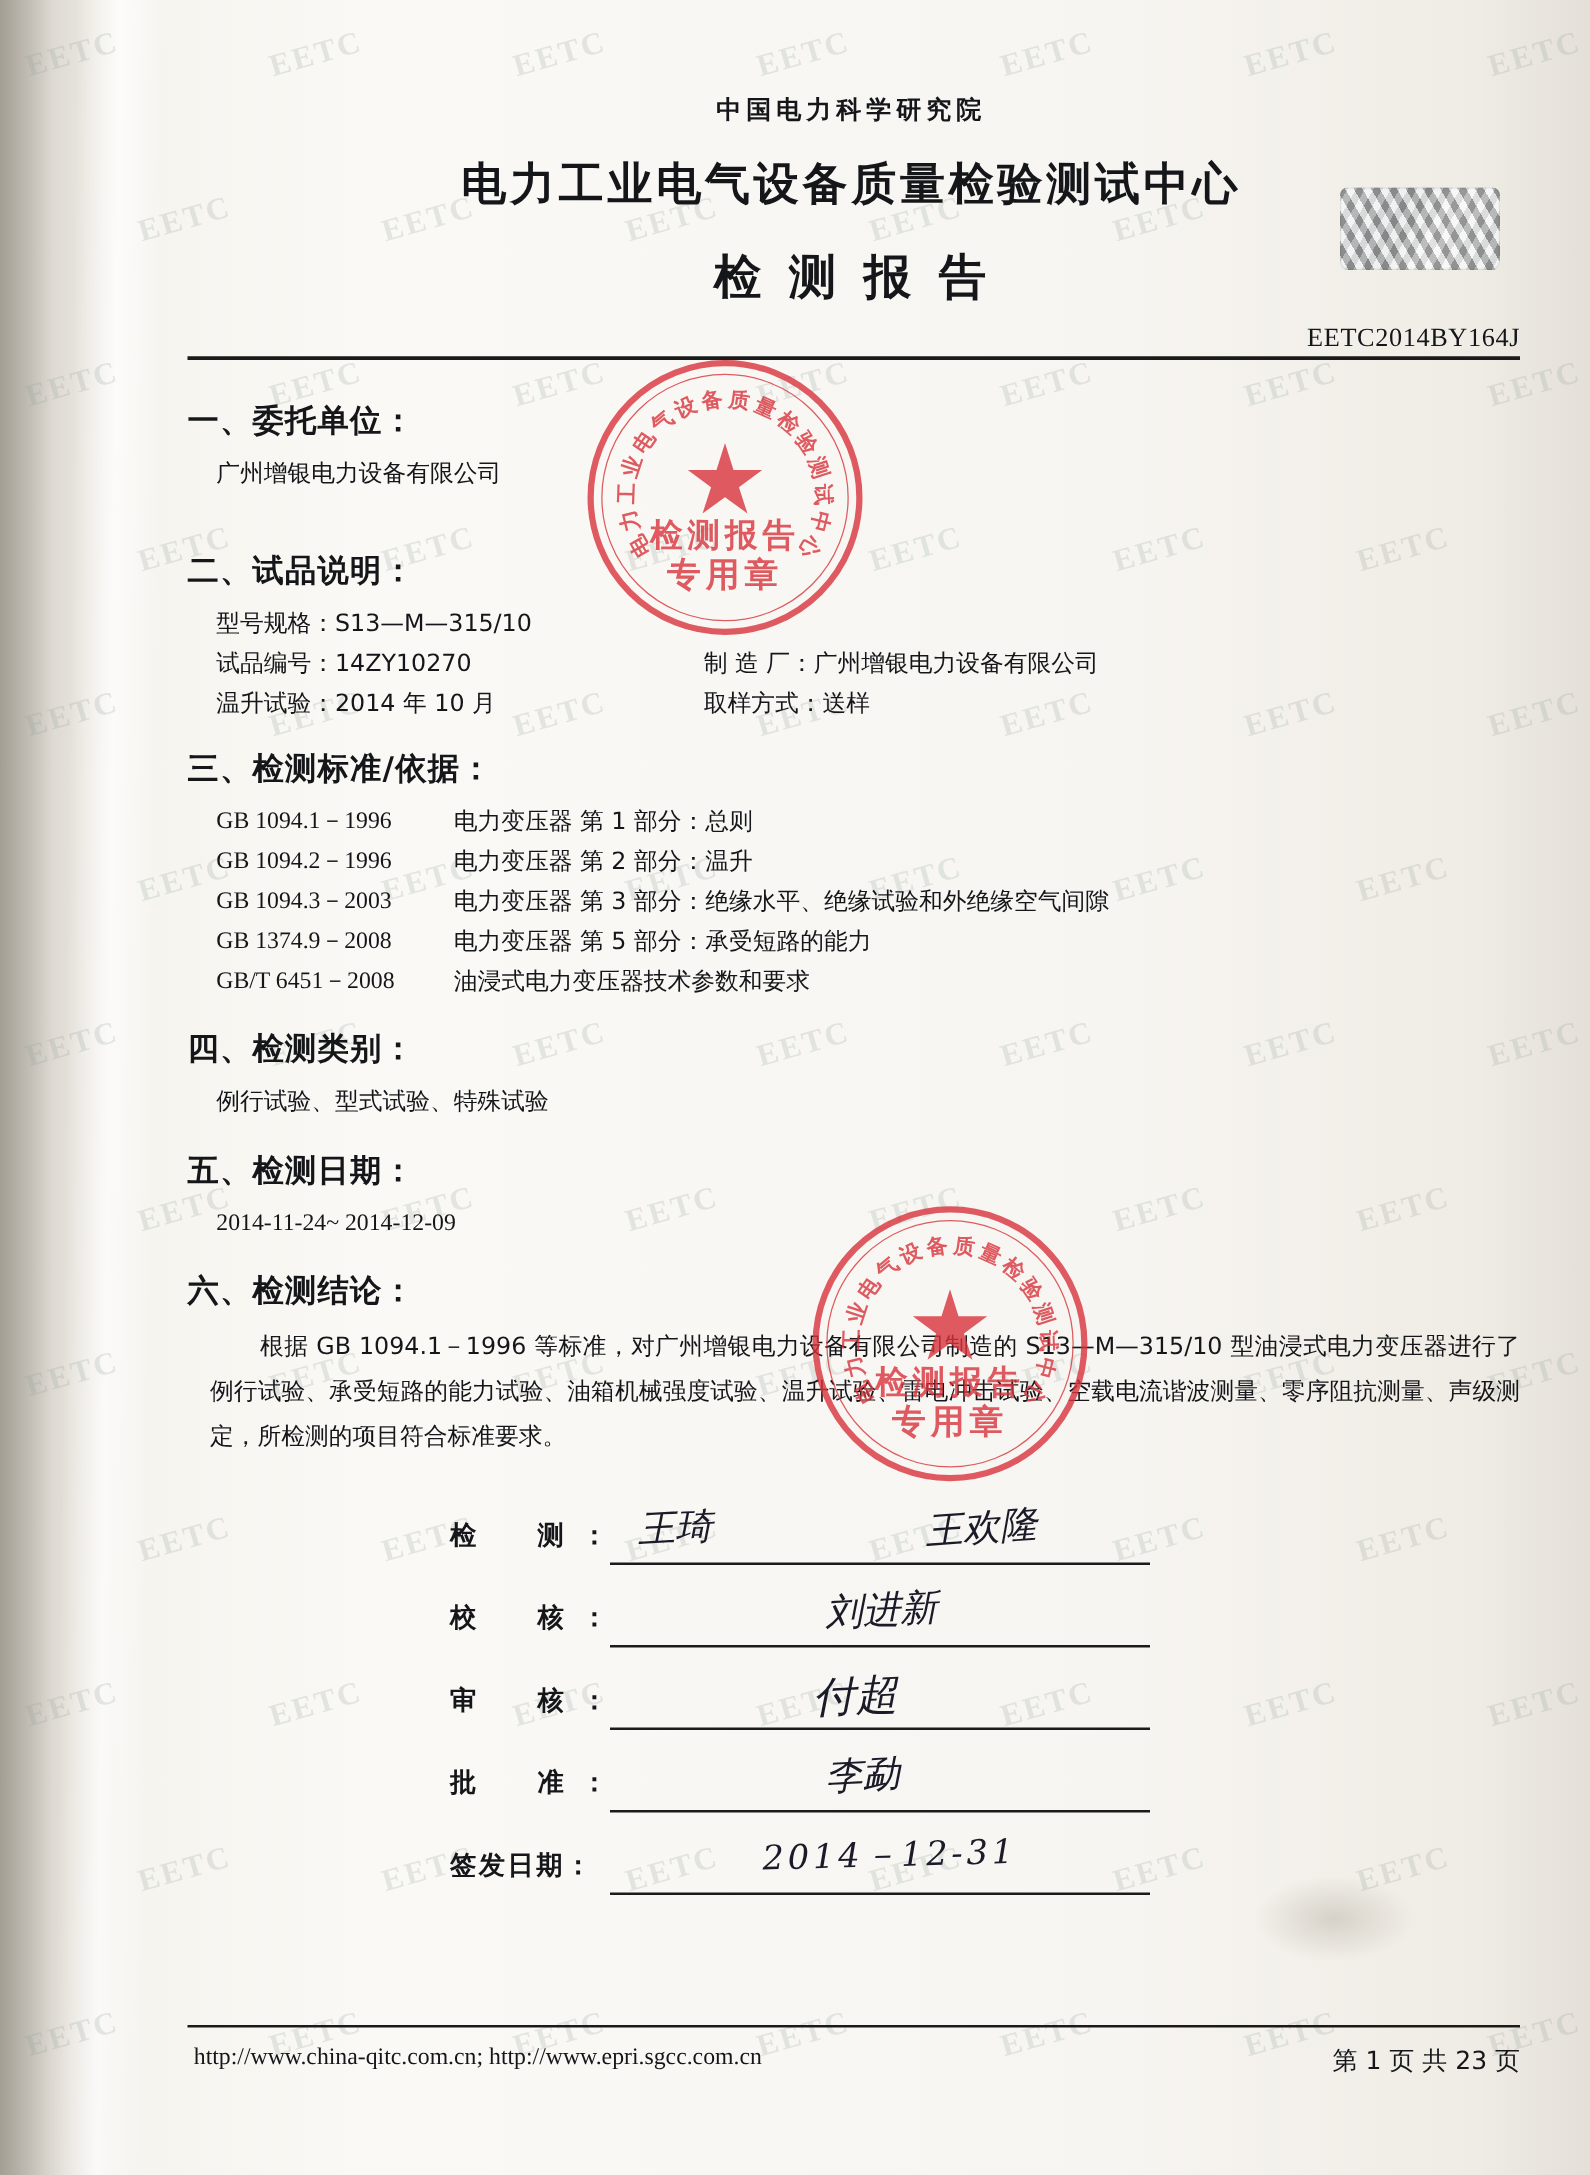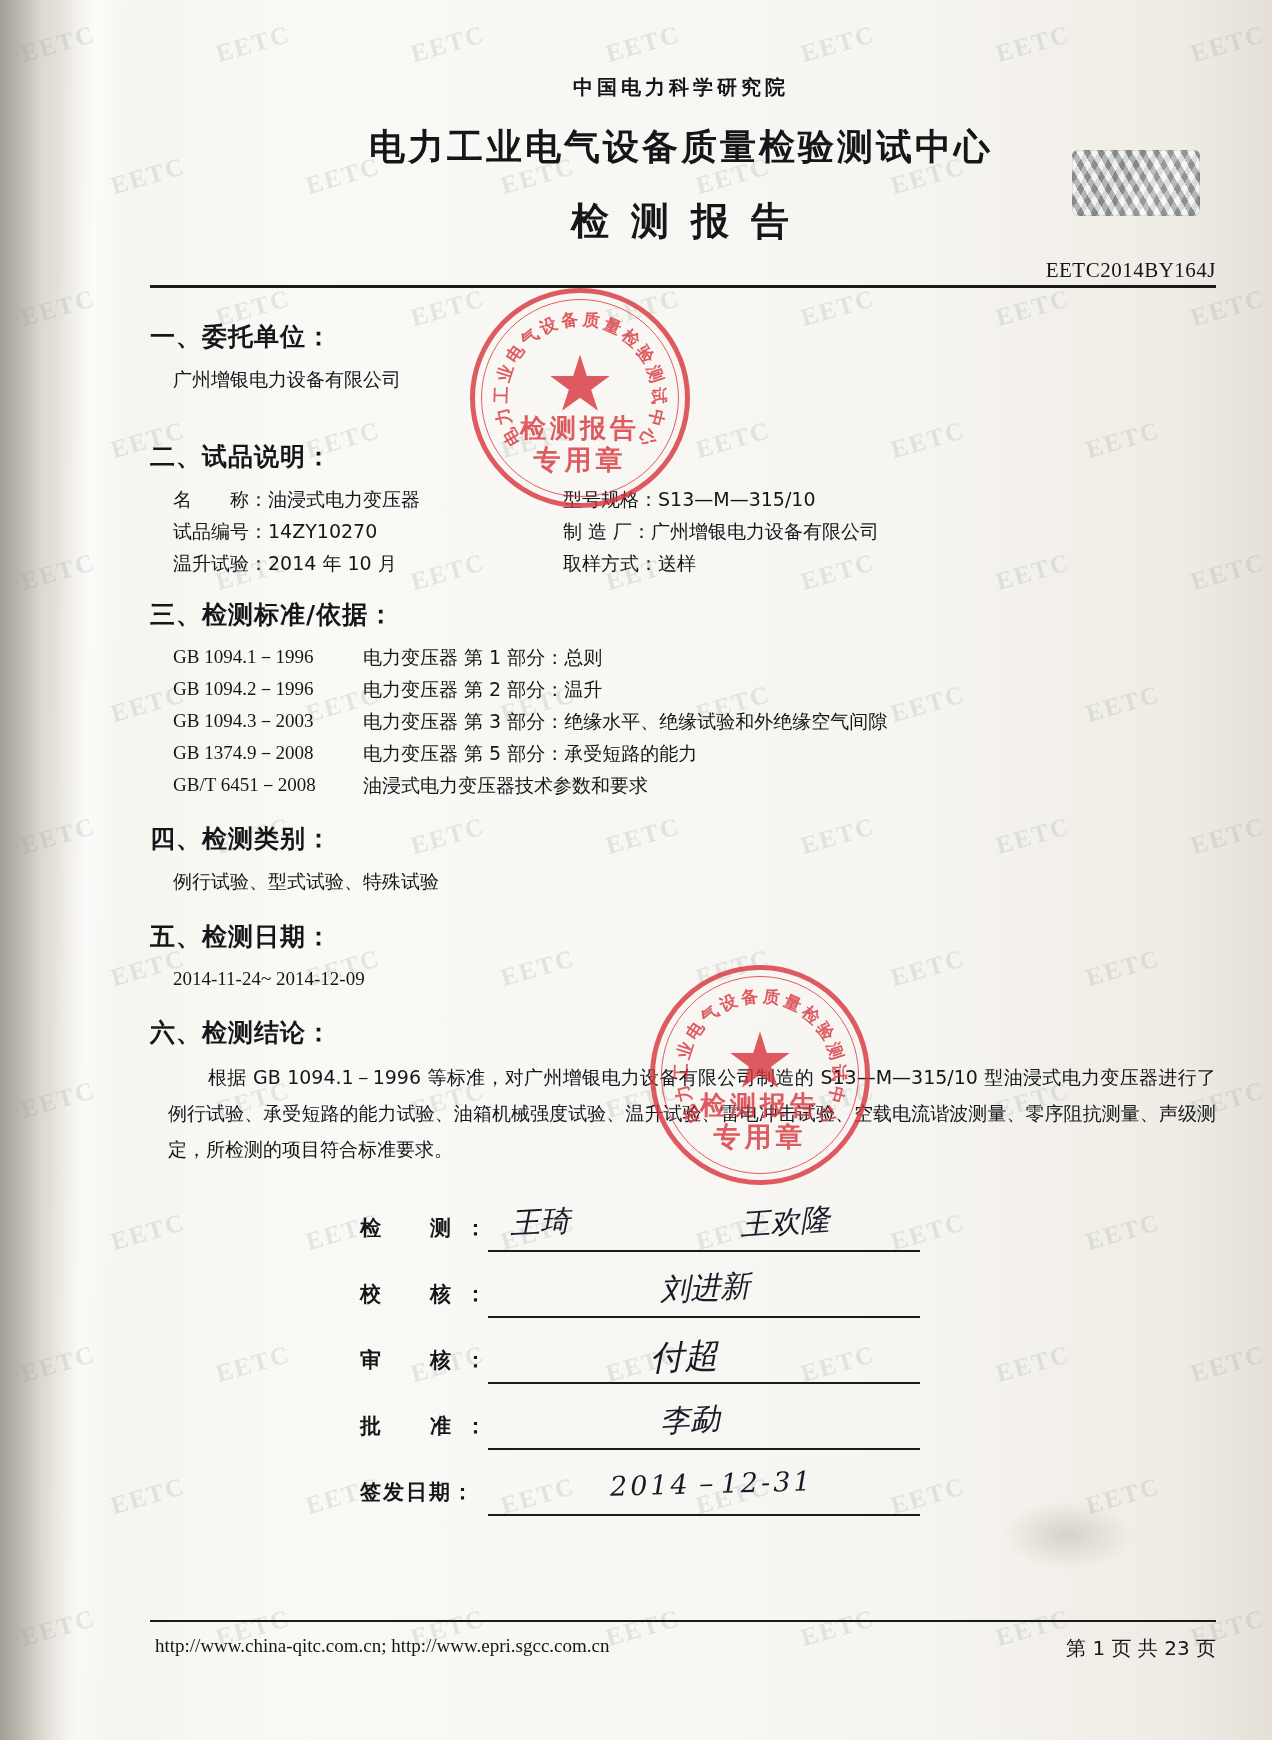--- a/index.html
+++ b/index.html
@@ -394,23 +394,20 @@
 
     <div class="sec" style="top:320px;">
       <div class="sec-title">一、委托单位：</div>
       <div class="sec-body">广州增银电力设备有限公司</div>
     </div>
 
     <div class="sec" style="top:440px;">
       <div class="sec-title">二、试品说明：</div>
       <div class="sec-body">
         <div class="row2">
-          <div class="col-l">
-            <span>名　　称：</span><span>油浸式电力变压器</span>
-          </div>
           <div class="col-r">
             <span>型号规格：</span><span>S13—M—315/10</span>
           </div>
         </div>
         <div class="row2">
           <div class="col-l">
             <span>试品编号：</span><span>14ZY10270</span>
           </div>
           <div class="col-r">
             <span>制 造 厂：</span><span>广州增银电力设备有限公司</span>

